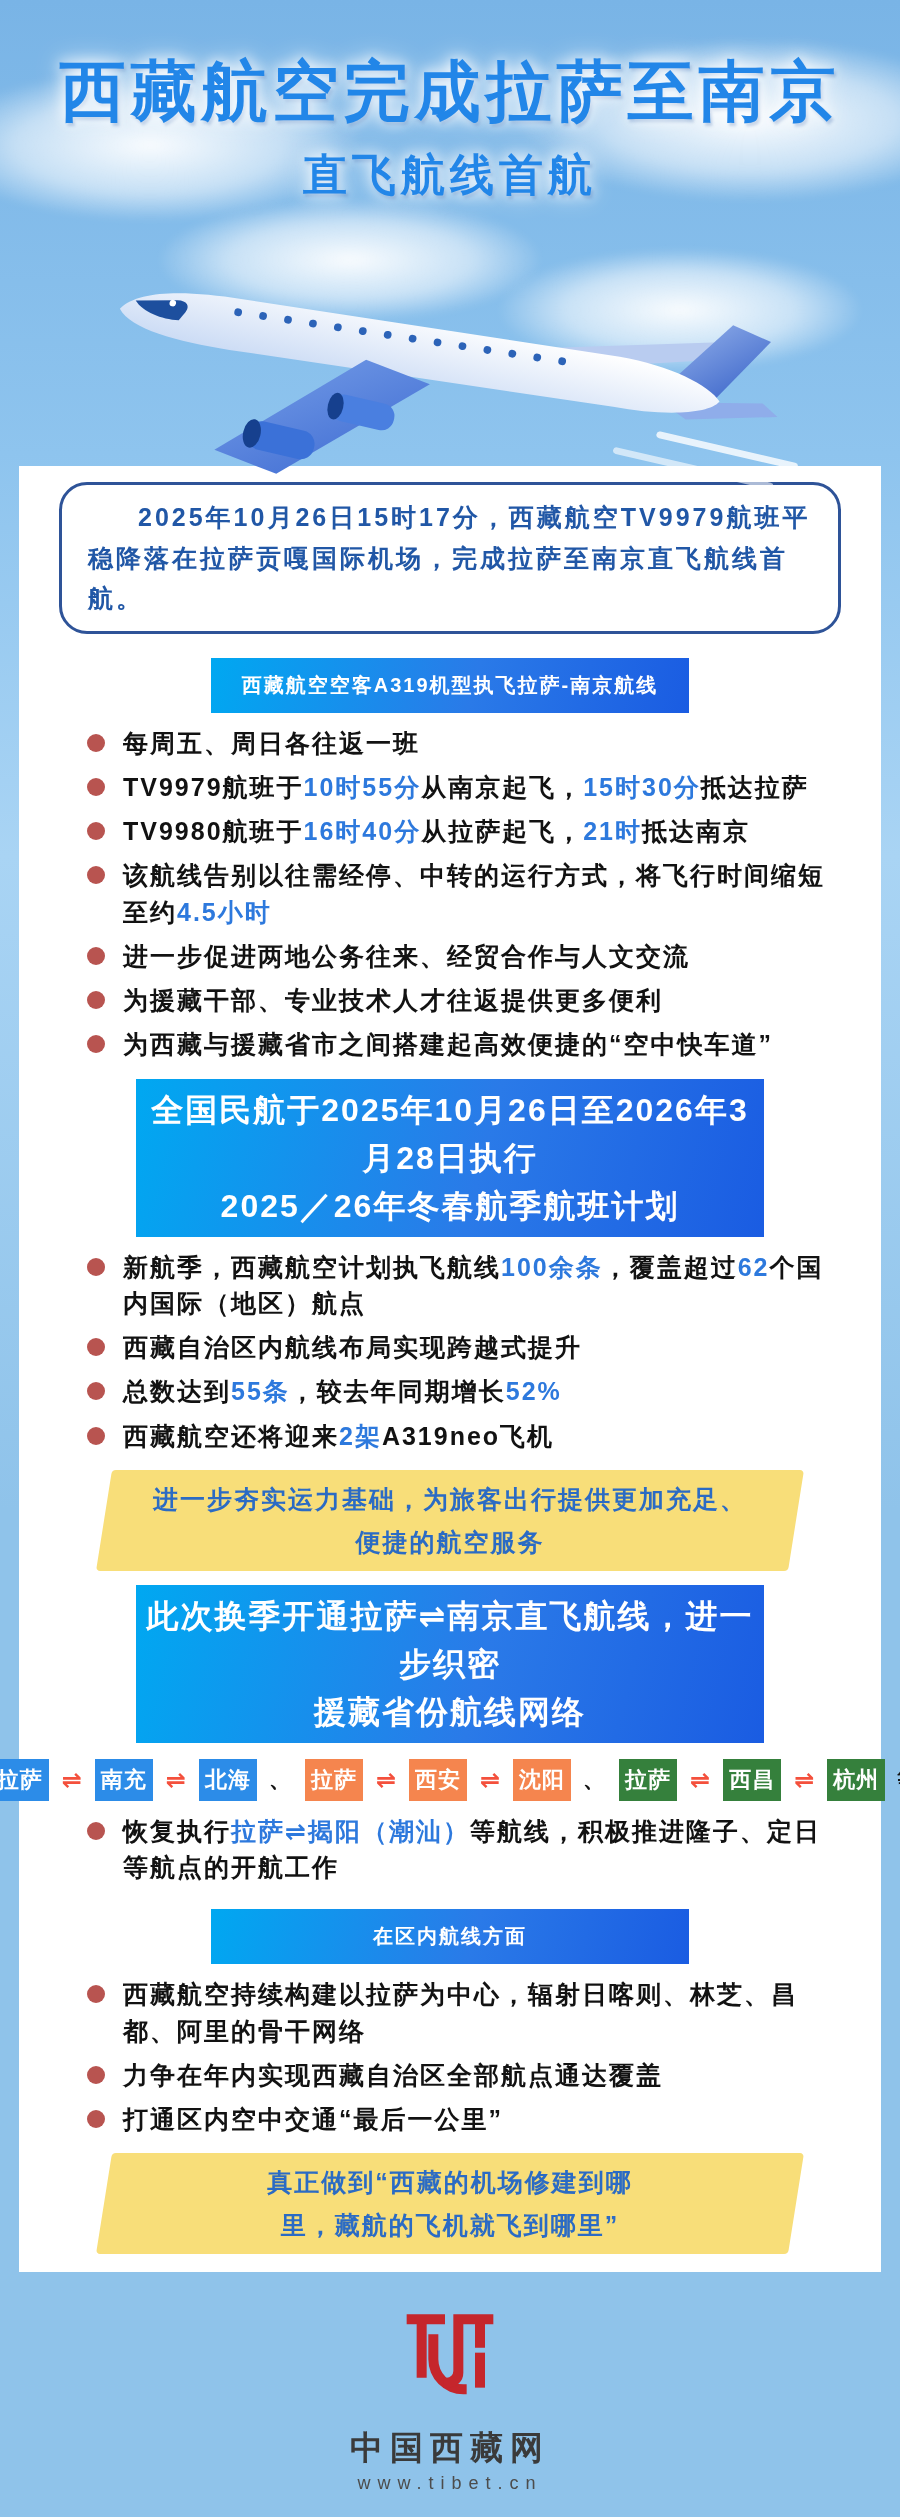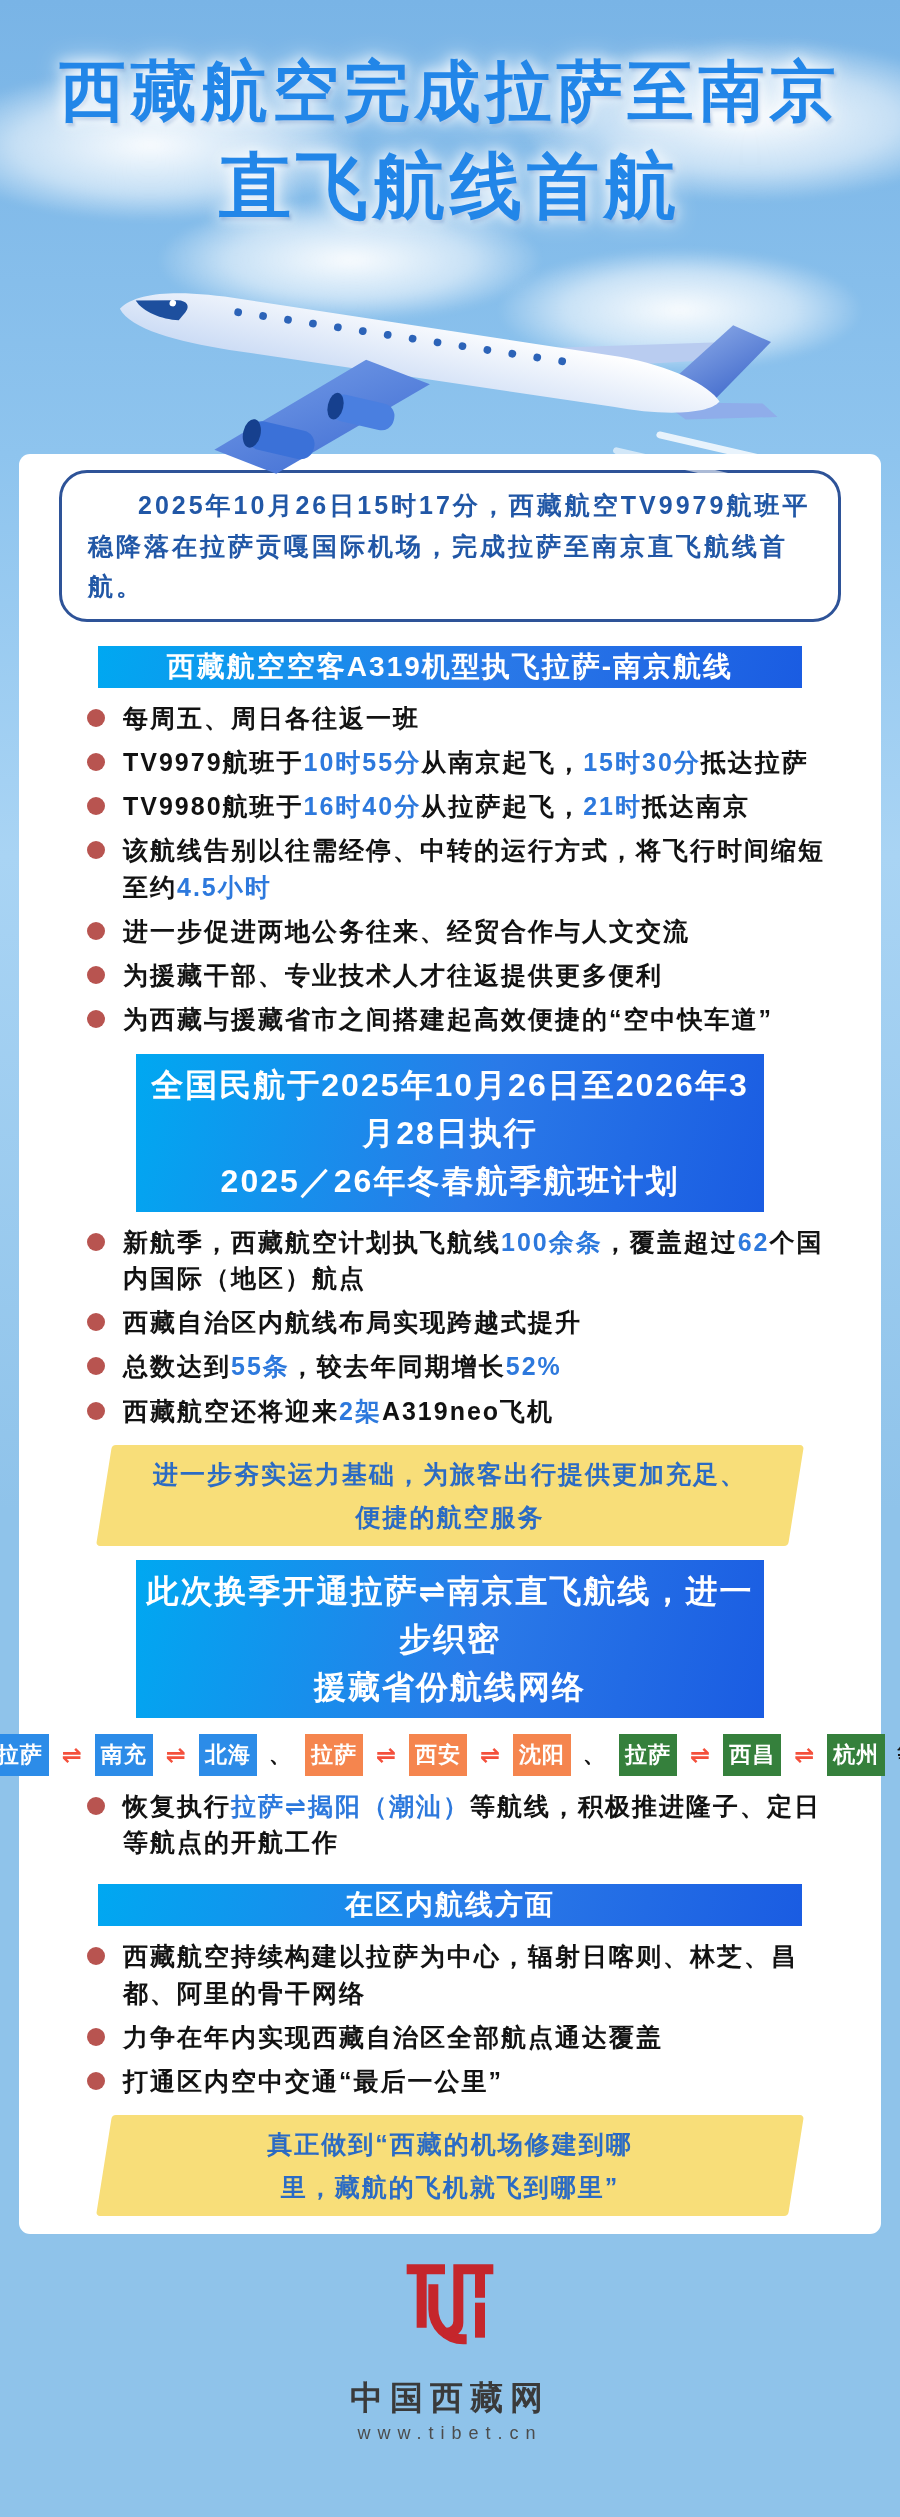--- a/index.html
+++ b/index.html
@@ -6,29 +6,29 @@
   #page{position:relative;width:900px;min-height:2517px;overflow:hidden;
     font-family:"Liberation Sans","DejaVu Sans",sans-serif;
     background:linear-gradient(180deg,#79b4e6 0%,#8ec4ee 18%,#a9d4f4 34%,#8fc3ea 60%,#8fc3ea 100%);}
   
   .cloud{position:absolute;background:radial-gradient(ellipse at center,rgba(255,255,255,.95) 0%,rgba(255,255,255,.55) 45%,rgba(255,255,255,0) 72%);border-radius:50%;filter:blur(4px);}
   
   #hero{position:relative;height:450px;}
   .title{position:relative;text-align:center;font-weight:bold;color:#2286e8;
     font-size:66px;letter-spacing:5px;line-height:1.38;padding-top:46px;
     text-shadow:0 0 14px #ffffff,0 0 26px rgba(255,255,255,.95),2px 3px 3px rgba(30,80,160,.35);}
-  .title .l2{font-size:72px;}
+  .title .l2{font-size:44px;margin-top:8px;}
   #plane{position:absolute;left:55px;top:238px;width:790px;height:290px;}
   
-  #card{margin:4px 19px;background:#ffffff;padding:16px 40px 18px 40px;border-radius:11px;}
+  #card{margin:16px 19px;background:#ffffff;padding:16px 40px 18px 40px;}
   .intro-box{border:3px solid #2e5398;border-radius:28px;padding:12px 26px;
     font-size:25px;font-weight:bold;color:#2157a6;line-height:1.62;letter-spacing:3px;text-indent:2em;}
   .bar{background:linear-gradient(104deg,#00a8f1 0%,#2a7ae8 55%,#1a5ce2 100%);
     color:#fff;font-weight:bold;text-align:center;letter-spacing:2px;}
-  .bar-sm{width:704px;margin:24px auto 0;font-size:28px;padding:2px 0;}
+  .bar-sm{width:478px;margin:24px auto 0;font-size:20px;padding:14px 0;}
   .bar-lg{width:628px;margin:16px auto 0;font-size:32px;line-height:1.5;padding:7px 0;}
   .bar-last{margin-top:14px;}
   ul.bullet-list{list-style:none;margin:12px 0 0 0;padding:0 0 0 26px;}
   ul.bullet-list li{position:relative;font-size:25px;font-weight:bold;color:#121212;
     letter-spacing:2px;line-height:1.45;margin:8px 0;padding-left:38px;}
   ul.bullet-list li::before{content:"";position:absolute;left:2px;top:9px;width:18px;height:18px;
     border-radius:50%;background:#b85450;}
   .hl{color:#2d79dd;}
   .callout{width:640px;margin:16px auto 0;background:#f8de79;transform:skewX(-9deg);
     border-radius:4px;padding:8px 26px;}

